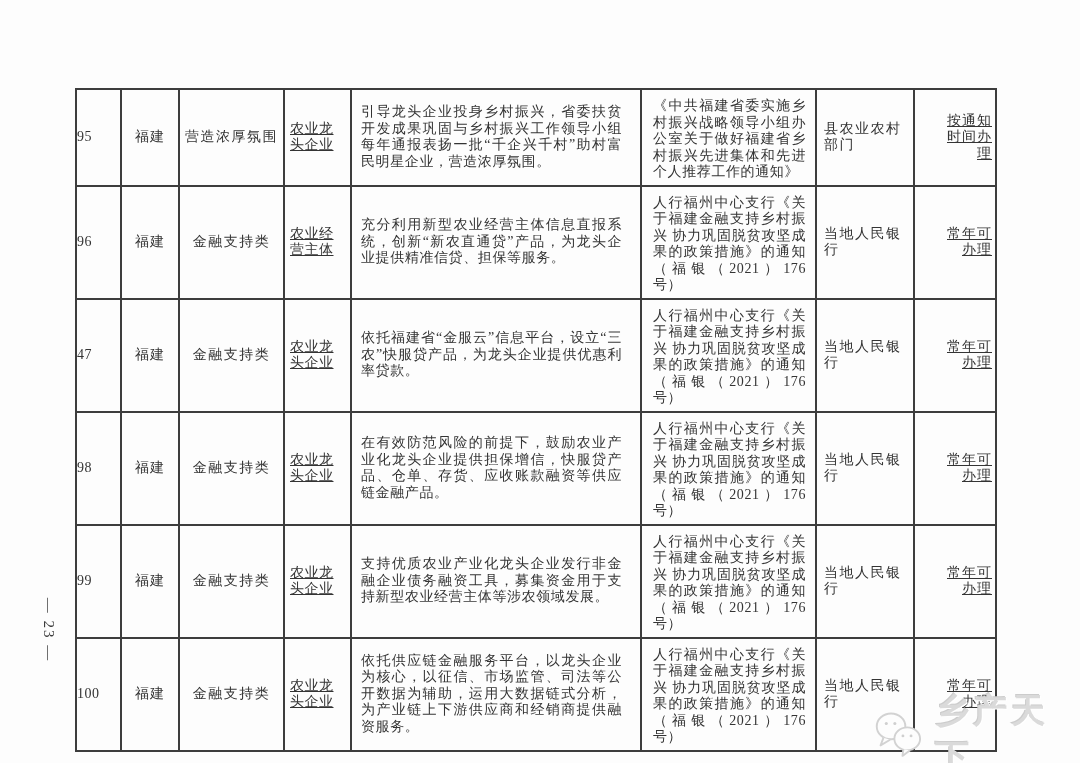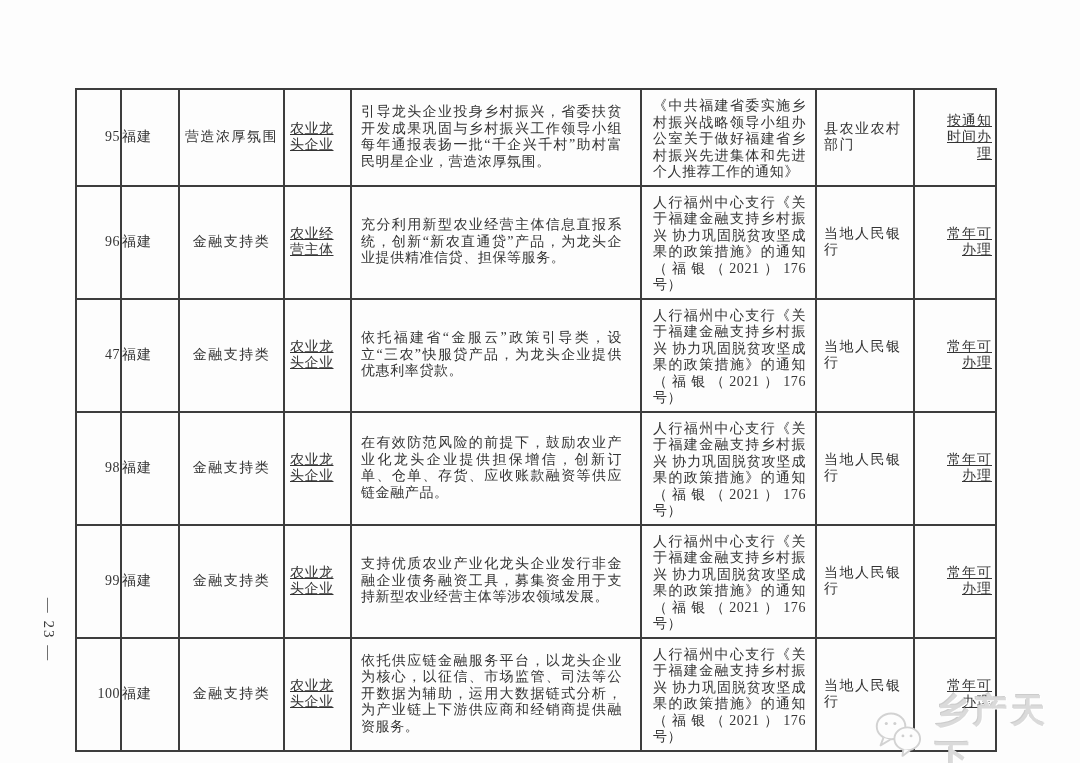--- a/index.html
+++ b/index.html
@@ -25,22 +25,22 @@
     border-collapse: collapse;
     table-layout: fixed;
   }
   table.policy-table td {
     border: 2px solid #3d3d3d;
     vertical-align: middle;
     font-size: 14px;
     line-height: 16.5px;
     color: #343434;
   }
-  td.c-id { text-align: right; font-size: 15px; letter-spacing: 0.5px; }
-  td.c-province { text-align: left; letter-spacing: 1px; }
+  td.c-id { text-align: left; font-size: 15px; letter-spacing: 0.5px; }
+  td.c-province { text-align: center; letter-spacing: 1px; }
   td.c-category { text-align: center; letter-spacing: 1.5px; }
   td.c-entity { text-align: left; padding: 2px 3px 2px 5px; letter-spacing: 0.5px; text-decoration: underline; }
   td.c-measure {
     text-align: justify;
     text-justify: inter-ideograph;
     padding: 4px 18px 4px 9px;
     font-size: 13.5px;
     line-height: 16.5px;
     letter-spacing: 0.6px;
     border-radius: 22px;
@@ -130,31 +130,31 @@
         <td class="c-measure">充分利用新型农业经营主体信息直报系统，创新“新农直通贷”产品，为龙头企业提供精准信贷、担保等服务。</td>
         <td class="c-policy">人行福州中心支行《关于福建金融支持乡村振兴 协力巩固脱贫攻坚成果的政策措施》的通知（福银（2021）176号）</td>
         <td class="c-department">当地人民银行</td>
         <td class="c-schedule">常年可办理</td>
       </tr>
       <tr class="row-97">
         <td class="c-id">47</td>
         <td class="c-province">福建</td>
         <td class="c-category">金融支持类</td>
         <td class="c-entity">农业龙头企业</td>
-        <td class="c-measure">依托福建省“金服云”政策引导类，设立“三农”快服贷产品，为龙头企业提供优惠利率贷款。</td>
+        <td class="c-measure">依托福建省“金服云”信息平台，设立“三农”快服贷产品，为龙头企业提供优惠利率贷款。</td>
         <td class="c-policy">人行福州中心支行《关于福建金融支持乡村振兴 协力巩固脱贫攻坚成果的政策措施》的通知（福银（2021）176号）</td>
         <td class="c-department">当地人民银行</td>
         <td class="c-schedule">常年可办理</td>
       </tr>
       <tr class="row-98">
         <td class="c-id">98</td>
         <td class="c-province">福建</td>
         <td class="c-category">金融支持类</td>
         <td class="c-entity">农业龙头企业</td>
-        <td class="c-measure">在有效防范风险的前提下，鼓励农业产业化龙头企业提供担保增信，创新订单、仓单、存货、应收账款融资等供应链金融产品。</td>
+        <td class="c-measure">在有效防范风险的前提下，鼓励农业产业化龙头企业提供担保增信，快服贷产品、仓单、存货、应收账款融资等供应链金融产品。</td>
         <td class="c-policy">人行福州中心支行《关于福建金融支持乡村振兴 协力巩固脱贫攻坚成果的政策措施》的通知（福银（2021）176号）</td>
         <td class="c-department">当地人民银行</td>
         <td class="c-schedule">常年可办理</td>
       </tr>
       <tr class="row-99">
         <td class="c-id">99</td>
         <td class="c-province">福建</td>
         <td class="c-category">金融支持类</td>
         <td class="c-entity">农业龙头企业</td>
         <td class="c-measure">支持优质农业产业化龙头企业发行非金融企业债务融资工具，募集资金用于支持新型农业经营主体等涉农领域发展。</td>

